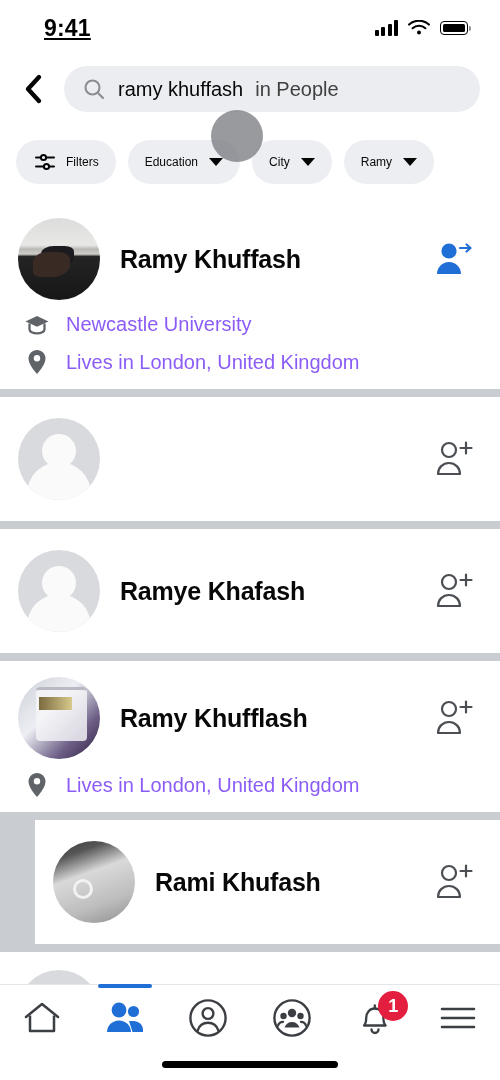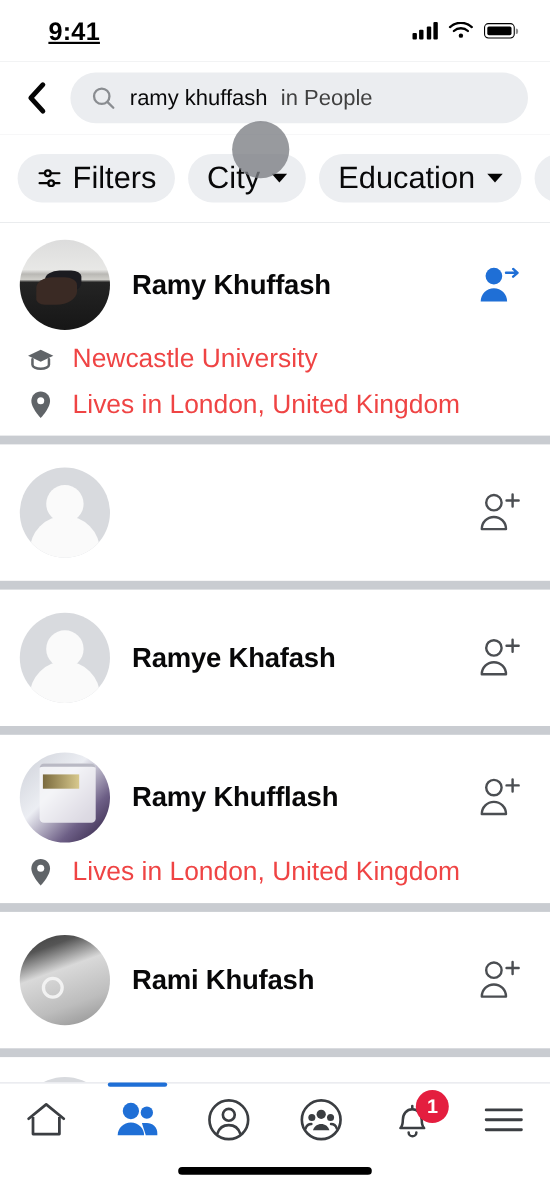--- a/index.html
+++ b/index.html
@@ -59,21 +59,21 @@
   .chiprow {
     background:#fff; height:80px;
     display:flex; align-items:center; gap:12px;
     padding:0 0 0 16px; overflow:hidden; white-space:nowrap;
   }
   .chip {
     height:44px; background:#eceef1; border-radius:22px;
     display:inline-flex; align-items:center; gap:9px;
     padding:0 17px; flex:0 0 auto; cursor:pointer;
   }
-  .chip-label { font-size:28px; color:#080809; }
+  .chip-label { font-size:12px; color:#080809; }
   .caret { width:0;height:0;border-left:7px solid transparent;border-right:7px solid transparent;border-top:8px solid #050505; margin-left:2px; }
 
   
   .results { position:absolute; top:202px; left:0; right:0; bottom:96px; overflow:hidden; background:#c9ccd1; }
   .card { background:#fff; padding:16px 18px 14px 18px; margin-bottom:8px; }
   .card-main { display:flex; align-items:center; gap:20px; }
   .avatar { width:82px; height:82px; border-radius:50%; flex:0 0 82px; overflow:hidden; position:relative; background:#d8dade; }
   .avatar.ph::after{
     content:""; position:absolute; left:50%; top:19%;
     width:34px;height:34px;border-radius:50%;background:#fafafa;transform:translateX(-50%);
@@ -85,21 +85,21 @@
   .av-a{background:linear-gradient(#dcdcdc 0%,#e8e8e6 33%,#b9b8b4 38%,#cfcec9 44%,#242424 47%,#161616 100%);}
   .av-a i{position:absolute;left:18%;top:42%;width:46%;height:30%;background:#3a2a24;border-radius:40% 30% 50% 20%;box-shadow:6px -8px 0 -2px #1b1b20;}
   .av-d{background:linear-gradient(135deg,#cdd0d8 0%,#eceef3 40%,#6d5f86 72%,#2b1c3e 100%);}
   .av-d i{position:absolute;left:22%;top:12%;width:62%;height:66%;background:rgba(245,245,248,.82);border-radius:4px;box-shadow:inset 0 9px 0 -6px #b9b9c4;}
   .av-d u{position:absolute;left:26%;top:24%;width:40%;height:16%;background:linear-gradient(90deg,#7a6a3e,#d8c98d);}
   .av-e{background:linear-gradient(160deg,#3b3b3b 0%,#555 18%,#d9d9d9 40%,#bdbdbd 72%,#8e8e8e 100%);}
   .av-e i{position:absolute;left:24%;top:46%;width:20px;height:20px;border:3px solid #f2f2f2;border-radius:50%;}
   .name { font-size:25px; font-weight:700; color:#080809; letter-spacing:-.2px; }
   .action { margin-left:auto; width:56px; display:flex; align-items:center; justify-content:center; cursor:pointer; }
   .meta { display:flex; align-items:center; gap:14px; margin-top:13px; padding-left:4px; }
-  .meta-text { font-size:24px; color:#ef4444; }
+  .meta-text { font-size:20px; color:#8b5cf6; }
   .meta-ico { width:30px; display:flex; justify-content:center; flex:0 0 30px; }
 
   
   .bottomnav {
     position:absolute; left:0; right:0; bottom:0; height:96px;
     background:#fff; border-top:1px solid #e4e6eb;
   }
   .tabs { display:flex; height:66px; }
   .tab { flex:1; display:flex; align-items:center; justify-content:center; position:relative; cursor:pointer; }
   .tab.active::before { content:""; position:absolute; top:-1px; left:18%; right:18%; height:4px; background:#1f6fd6; border-radius:2px; }
@@ -165,26 +165,26 @@
     <div class="chip">
       <svg width="24" height="24" viewBox="0 0 24 24">
         <path d="M3 7.5h5M13 7.5h8M3 16.5h8M16 16.5h5" stroke="#050505" stroke-width="2" stroke-linecap="round"></path>
         <circle cx="10.5" cy="7.5" r="2.6" stroke="#050505" stroke-width="2" fill="none"></circle>
         <circle cx="13.5" cy="16.5" r="2.6" stroke="#050505" stroke-width="2" fill="none"></circle>
       </svg>
       <span class="chip-label">Filters</span>
     </div>
 
     <div class="chip">
+      <span class="chip-label">Education</span>
+      <span class="caret"></span>
+    </div>
+
+    <div class="chip">
       <span class="chip-label">City</span>
-      <span class="caret"></span>
-    </div>
-
-    <div class="chip">
-      <span class="chip-label">Education</span>
       <span class="caret"></span>
     </div>
 
     <div class="chip">
       <span class="chip-label">Ramy</span>
       <span class="caret"></span>
     </div>
 
   </div>
 
@@ -270,21 +270,21 @@
         <span class="meta-ico">
           <svg width="20" height="26" viewBox="0 0 20 26">
             <path d="M10 1C5.3 1 1.5 4.8 1.5 9.5 1.5 16 10 25 10 25s8.5-9 8.5-15.5C18.5 4.8 14.7 1 10 1z" fill="#606468"></path>
             <circle cx="10" cy="9.3" r="3.2" fill="#fff"></circle>
           </svg>
         </span>
         <span class="meta-text">Lives in London, United Kingdom</span>
       </div>
     </div>
 
-    <div class="card" style="padding-top:21px;padding-bottom:21px;">
+    <div class="card" style="padding-top:21px;padding-bottom:21px;margin-left:35px;">
       <div class="card-main">
         <div class="avatar av-e">
             <i></i>
           </div>
         <div class="name">Rami Khufash</div>
         <div class="action">
           <svg width="40" height="38" viewBox="0 0 40 38">
             <circle cx="15" cy="10" r="7" stroke="#4b4e52" stroke-width="2.2" fill="none"></circle>
             <path d="M4 34c0-6.3 4.9-11 11-11s11 4.7 11 11z" stroke="#4b4e52" stroke-width="2.2" fill="none" stroke-linejoin="round"></path>
             <path d="M32 2.5v11M26.5 8h11" stroke="#4b4e52" stroke-width="2.2" stroke-linecap="round"></path>

